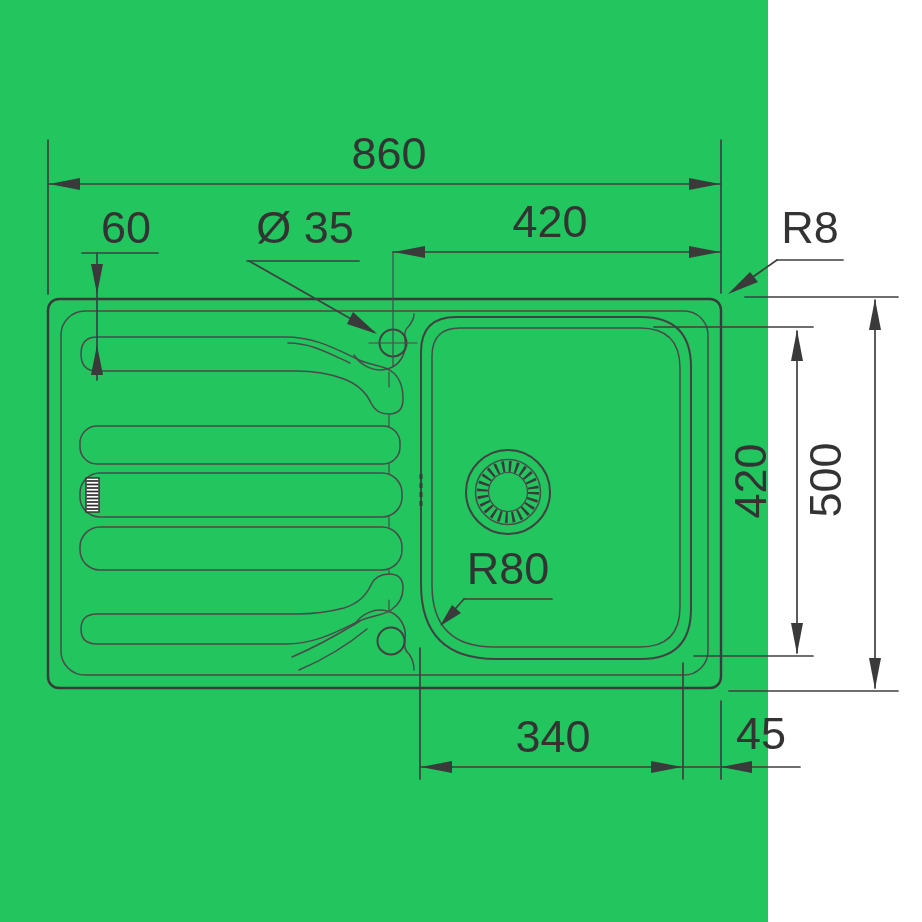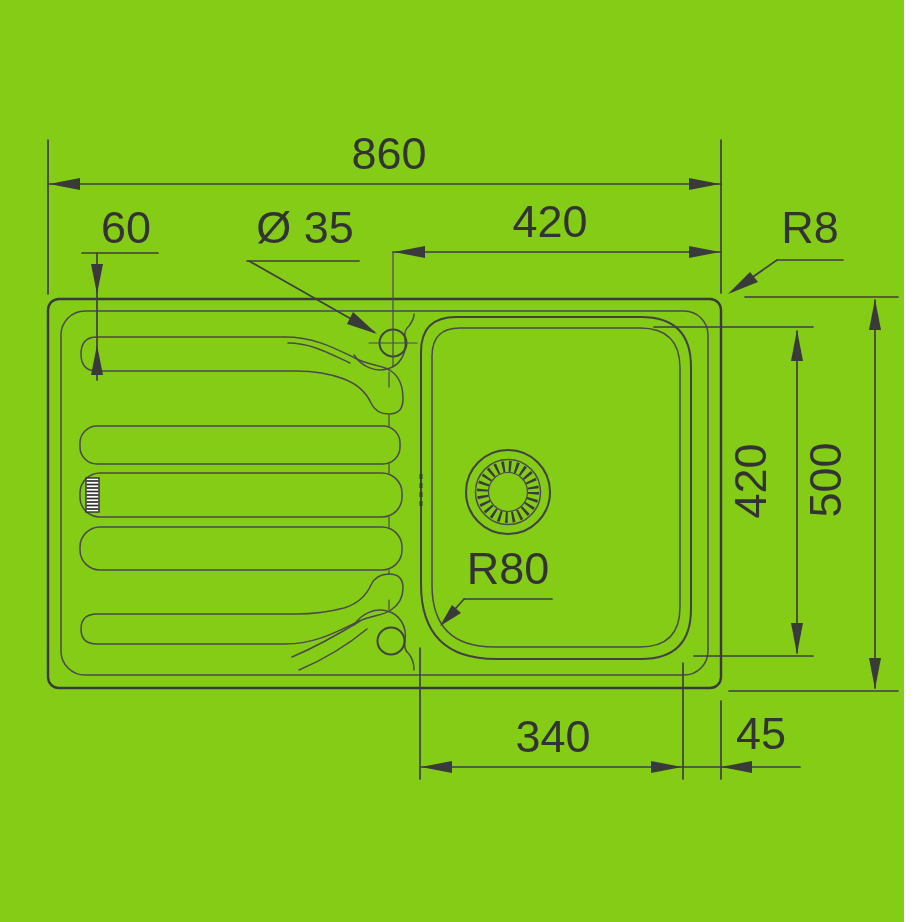--- a/index.html
+++ b/index.html
@@ -2,23 +2,23 @@
 <html><head>
 <meta charset="utf-8">
 <style>
   html, body {
     margin: 0;
     padding: 0;
     background: #ffffff;
   }
   .stage {
     position: relative;
-    width: 904px;
+    width: 768px;
     height: 922px;
-    background: #84cc16;
+    background: #22c55e;
     font-family: "Liberation Sans", "DejaVu Sans", sans-serif;
   }
   svg { display: block; }
   .ln   { stroke: #424242; fill: none; stroke-width: 2;   stroke-linecap: round; }
   .ln-heavy { stroke: #3a3a3a; fill: none; stroke-width: 2.4; stroke-linecap: round; }
   .ln-thin  { stroke: #4a4a4a; fill: none; stroke-width: 1.5; stroke-linecap: round; }
   .ln-hair  { stroke: #4a4a4a; fill: none; stroke-width: 1.2; stroke-linecap: round; }
   .dim  { stroke: #3f3f3f; fill: none; stroke-width: 1.7; stroke-linecap: round; }
   .arr  { fill: #3a3a3a; stroke: none; }
   .dimtext {

